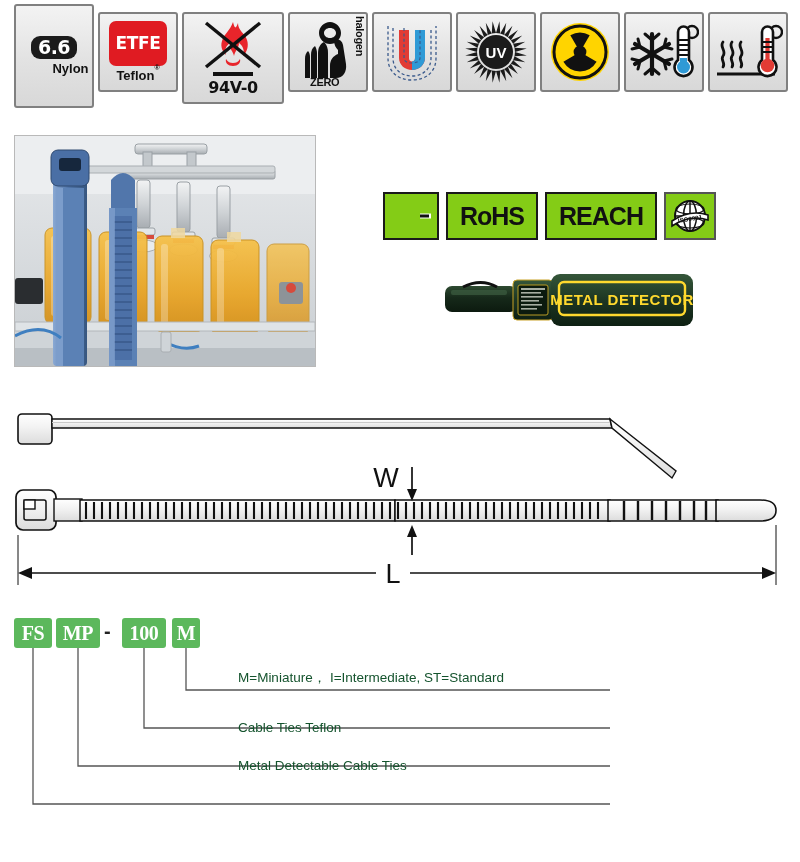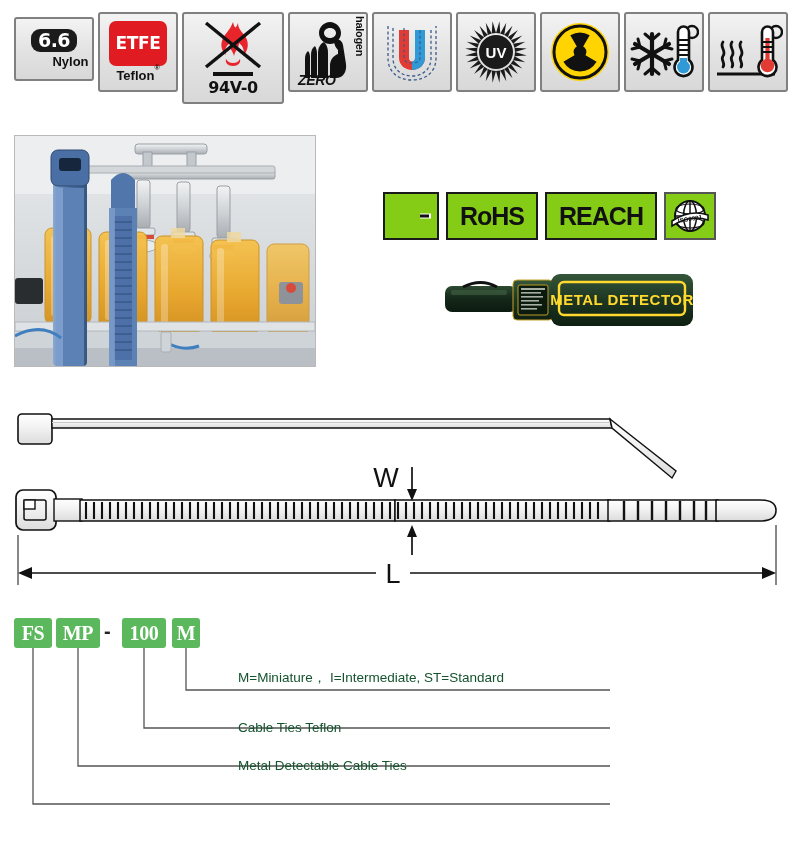--- a/index.html
+++ b/index.html
@@ -23,22 +23,22 @@
   .etfe-pill{background:#e01b22;border-radius:7px;padding:13px 6px;}
   .etfe-pill span{color:#fff;font-size:17px;font-weight:bold;line-height:19px;
                   letter-spacing:-.3px;font-family:"DejaVu Sans",sans-serif;}
   .etfe-sub{font-size:13px;font-weight:bold;margin-top:2px;position:relative;}
   .etfe-sub sup{font-size:7px;position:relative;top:-5px;}
 
   .v0-txt{font-size:16px;font-weight:bold;letter-spacing:-.4px;margin-top:1px;
           font-family:"DejaVu Sans",sans-serif;}
   .v0-bar{width:40px;height:4px;background:#111;margin:1px 0 1px;}
 
-  .zero-txt{position:absolute;left:8px;bottom:2px;font-size:14px;font-weight:bold;
-            letter-spacing:-.3px;font-style:italic;}
+  .zero-txt{position:absolute;left:20px;bottom:2px;font-size:11px;font-weight:bold;
+            letter-spacing:-.3px;}
   .hal-txt{position:absolute;right:0px;top:2px;font-size:11px;font-weight:bold;
            writing-mode:vertical-rl;letter-spacing:-.3px;}
 
   
   .cert{position:absolute;box-sizing:border-box;background:#84cc16;
         border:2px solid #1a1a1a;
         display:flex;align-items:center;justify-content:center;}
   .cert-txt{font-size:25px;font-weight:bold;letter-spacing:-1px;
             font-family:"Liberation Sans",sans-serif;}
 
@@ -60,21 +60,21 @@
       letter-spacing:-.3px;}
   .pn-dash{position:absolute;font-size:20px;font-weight:bold;color:#222;}
   .lg-txt{position:absolute;font-size:13.5px;color:#14532d;white-space:nowrap;
           font-family:Liberation Sans, sans-serif;}
 </style>
 </head>
 <body>
 
 <div id="feature-row">
 
-  <div class="feat" style="left:14px;top:17px;width:80px;height:64px;">
+  <div class="feat" style="left:14px;top:4px;width:80px;height:104px;">
     <div class="nylon-pill">
       <span>6.6</span>
     </div>
     <div class="nylon-sub">Nylon</div>
   </div>
 
   <div class="feat" style="left:98px;top:12px;width:80px;height:80px;">
     <div class="etfe-pill">
       <span>ETFE</span>
     </div>

